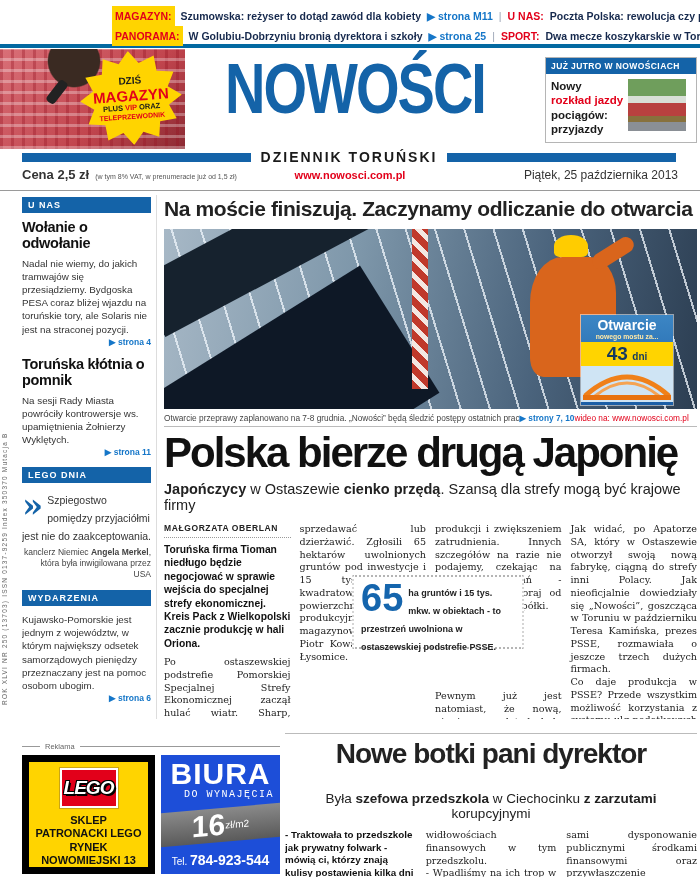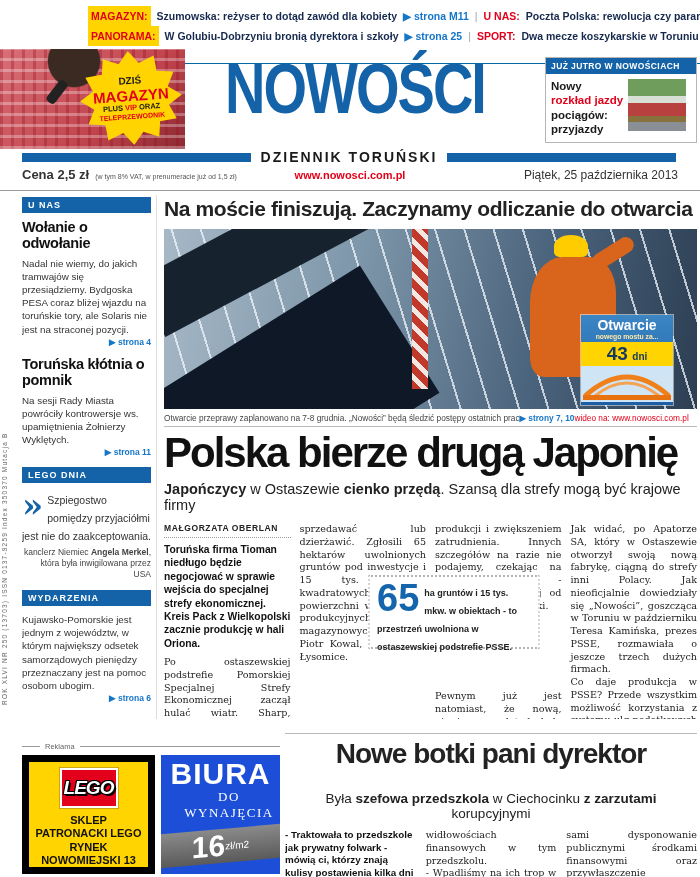--- a/index.html
+++ b/index.html
@@ -3,22 +3,22 @@
 <meta charset="utf-8">
 <style>
   * { margin:0; padding:0; box-sizing:border-box; }
   html,body { background:#888; }
   .page {
     position:relative; width:700px; height:877px; margin:0 auto;
     background:#fff; overflow:hidden;
     font-family:"Liberation Sans", sans-serif; color:#222;
   }
   
-  .topbar { position:absolute; top:0; left:0; right:0; height:64px;
-    padding:6px 6px 0 88px; border-bottom:1px solid #0369a1; }
+  .topbar { position:absolute; top:0; left:0; right:0; height:48px;
+    padding:6px 6px 0 112px; border-bottom:4px solid #0369a1; }
   .tb-row { display:flex; align-items:baseline; gap:6px; font-size:10.5px; font-weight:bold;
     color:#16294d; white-space:nowrap; line-height:20px; }
   .tb-label { color:#e2001a; }
   .tb-label.hl { background:#ffd400; padding:0 3px; }
   .tb-page { color:#1576c8; text-decoration:none; }
   .tb-sep { color:#9aa4b5; font-weight:normal; }
   
   .promo { position:absolute; left:0; top:49px; width:185px; height:100px; overflow:hidden;
     background:
       radial-gradient(circle at 40% 12%, #3a2a22 0 18%, transparent 19%),
@@ -108,21 +108,21 @@
     white-space:nowrap; margin-bottom:6px; }
   .subhead { font-size:14.5px; color:#222; margin-bottom:10px; }
   .article { position:relative; display:flex; gap:9px; height:196px; overflow:hidden; }
   .col { flex:1; min-width:0; }
   .byline { font-size:8.5px; font-weight:bold; letter-spacing:.6px; color:#222;
     border-bottom:1px dotted #999; padding-bottom:4px; margin-bottom:5px; }
   .lead { font-size:10.3px; font-weight:bold; line-height:1.3; color:#111; margin-bottom:6px; }
   .serif { font-family:"DejaVu Serif", serif; font-size:9.6px; line-height:1.33; color:#222;
     text-align:justify; white-space:pre-line; }
   .sp { height:78px; }
-  .statbox { position:absolute; left:204px; top:52px; width:172px; height:74px;
+  .statbox { position:absolute; left:188px; top:52px; width:172px; height:74px;
     background:#fff; border-top:2px dotted #b5b5b5; border-bottom:2px dotted #b5b5b5;
     border-left:2px dotted #d5d5d5; border-right:2px dotted #d5d5d5; padding:5px 7px; }
   .stat-num { float:left; font-size:38px; font-weight:bold; color:#1565ad; line-height:.85; margin-right:5px; }
   .stat-text { font-size:9px; font-weight:bold; color:#222; line-height:1.25; }
   
   .botki { position:absolute; left:285px; top:733px; width:412px; }
   .botki .rule { border-top:1px solid #bbb; margin-bottom:4px; }
   .h3 { font-size:28px; font-weight:bold; color:#222; letter-spacing:-1px; text-align:center;
     white-space:nowrap; margin-bottom:21px; }
   .botki-sub { font-size:13.5px; text-align:center; color:#222; margin-bottom:8px; }
@@ -138,21 +138,21 @@
     align-items:center; padding-top:6px; }
   .lego-logo { width:58px; height:58px; background:#e2001a; border:2px solid #fff; outline:1px solid #caa514;
     display:flex; align-items:center; justify-content:center; margin-bottom:6px; }
   .lego-logo span { color:#fff; font-size:19px; font-weight:bold; font-style:italic; letter-spacing:-1px;
     text-shadow:-1px -1px 0 #000,1px -1px 0 #000,-1px 1px 0 #000,1px 1px 0 #000,2px 2px 0 #000; }
   .lego-lines { font-size:11px; font-weight:bold; color:#111; text-align:center; line-height:1.2;
     white-space:pre-line; }
   .ad-biura { flex:1; background:#1d4ed8; color:#fff; text-align:center; overflow:hidden;
     display:flex; flex-direction:column; }
   .bi-title { font-size:30px; font-weight:bold; letter-spacing:1px; line-height:1; margin-top:4px; }
-  .bi-sub { font-size:13px; font-family:Liberation Serif, serif; letter-spacing:1.5px;padding-left:17px; }
+  .bi-sub { font-size:10px; font-family:Liberation Mono, monospace; letter-spacing:1.5px;padding-left:17px; }
   .bi-band { background:linear-gradient(180deg,#8a8a8a,#5a5a5a); transform:skewY(-5deg);
     margin:8px -4px; padding:2px 0; }
   .bi-price { font-size:30px; font-weight:bold; line-height:1; }
   .bi-unit { font-size:10px; vertical-align:6px; }
   .bi-phone { font-size:14px; font-weight:bold; margin-top:2px; }
   .bi-phone .tel { font-weight:normal; font-size:10px; }
 </style>
 </head>
 <body>
 

